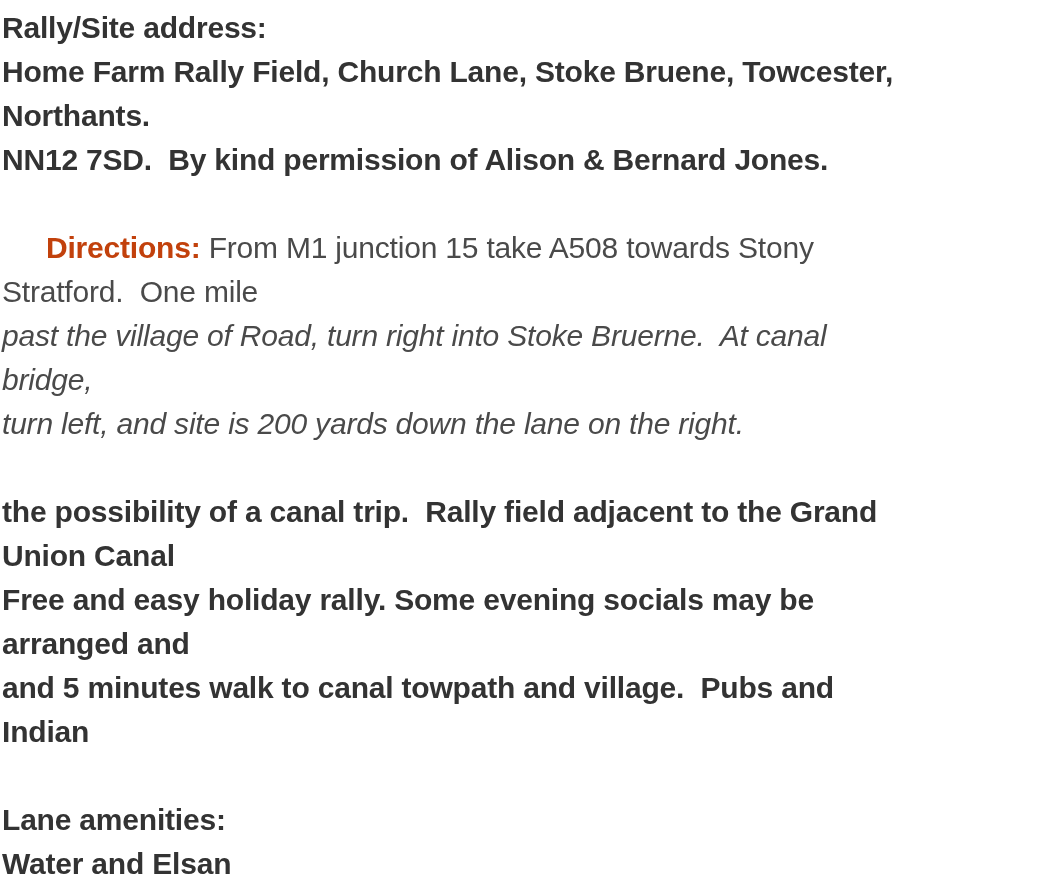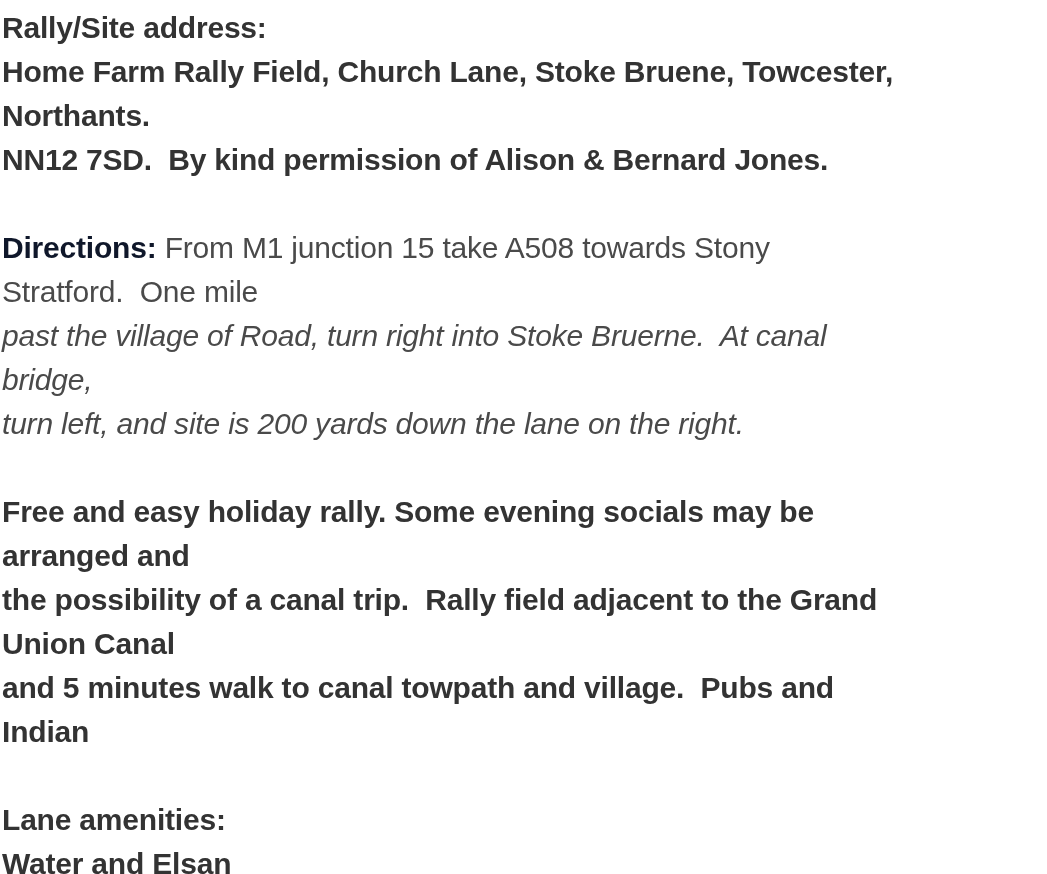--- a/index.html
+++ b/index.html
@@ -36,21 +36,22 @@
   .regular {
     font-weight: normal;
     color: #4a4a4a;
     font-style: italic;
   }
   .spacer {
     height: 44px;
   }
   .inline-label {
     font-weight: bold;
-    color: #0f172a;
+    color: #c2410c;
+    margin-left: 44px;
   }
   .inline-text {
     font-weight: normal;
     color: #4a4a4a;
     text-align: right;
   }
 </style>
 </head>
 <body>
 
@@ -66,22 +67,22 @@
 
   <div class="block">
     <div class="line"><span class="inline-label">Directions:</span><span class="inline-text"> From M1 junction 15 take A508 towards Stony Stratford.  One mile</span></div>
     <div class="line regular">past the village of Road, turn right into Stoke Bruerne.  At canal bridge,</div>
     <div class="line regular">turn left, and site is 200 yards down the lane on the right.</div>
   </div>
 
   <div class="spacer"></div>
 
   <div class="block">
+    <div class="line bold">the possibility of a canal trip.  Rally field adjacent to the Grand Union Canal</div>
     <div class="line bold">Free and easy holiday rally. Some evening socials may be arranged and</div>
-    <div class="line bold">the possibility of a canal trip.  Rally field adjacent to the Grand Union Canal</div>
     <div class="line bold">and 5 minutes walk to canal towpath and village.  Pubs and Indian</div>
   </div>
 
   <div class="spacer"></div>
 
   <div class="block">
     <div class="line bold">Lane amenities:</div>
     <div class="line bold">Water and Elsan</div>
   </div>
 

